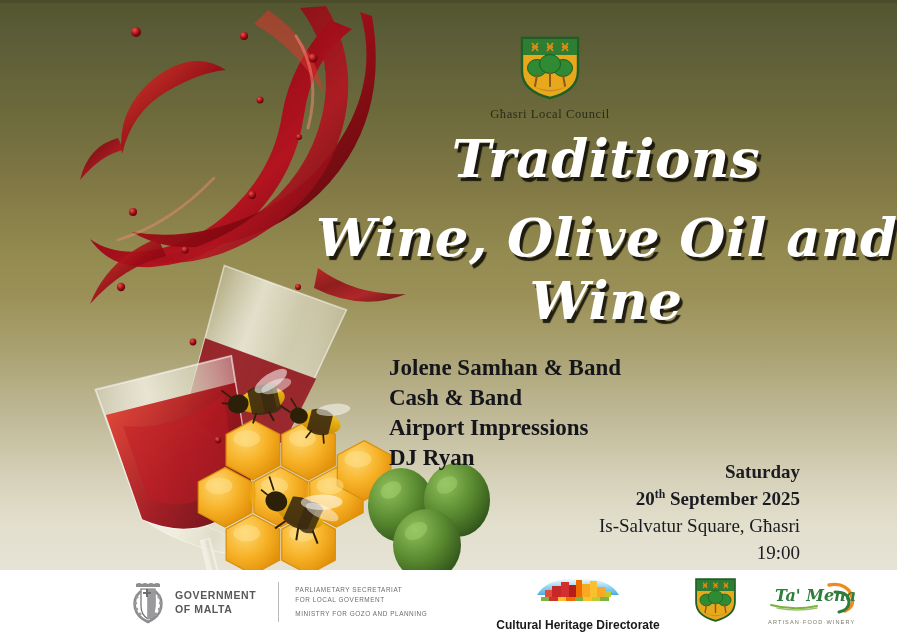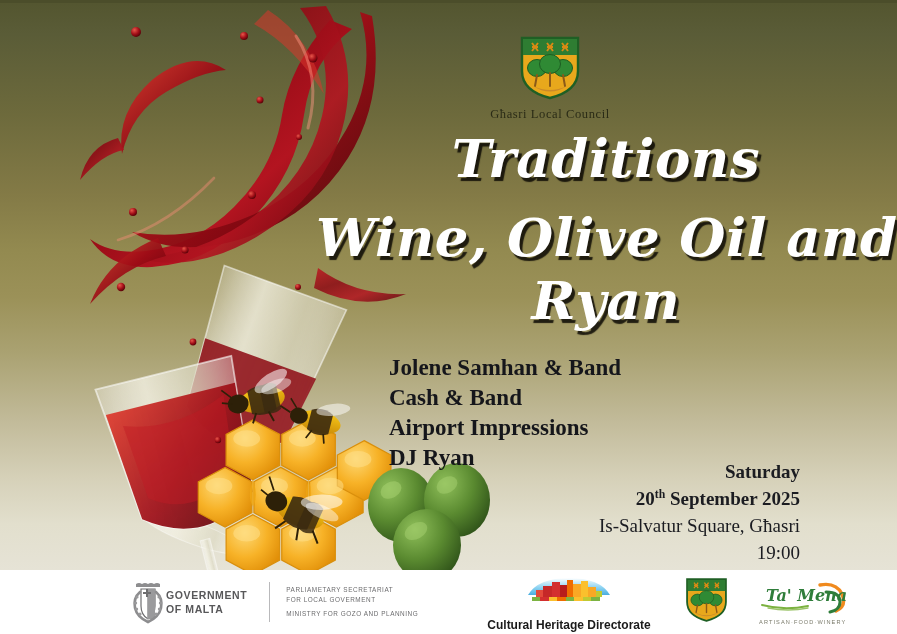--- a/index.html
+++ b/index.html
@@ -134,21 +134,21 @@
     align-items: center;
   }
   #footer-inner {
     display: flex;
     align-items: center;
     width: 100%;
     padding-left: 130px;
     box-sizing: border-box;
   }
 
-  .gov-logo { display: flex; align-items: center; }
+  .gov-logo { display: flex; align-items: center; gap: 9px; }
   #gov-text {
     font-family: "Liberation Sans", sans-serif;
     font-weight: 700;
     font-size: 10.5px;
     letter-spacing: 0.6px;
     color: #58585a;
     line-height: 1.35;
     white-space: nowrap;
   }
 
@@ -368,21 +368,21 @@
         <path d="M44 40 l2 11"></path>
       </g>
       <path d="M14 51 q17 8 34 0 q-17 11 -34 0 Z" fill="#c98a2a"></path>
     </svg>
     <div id="council-name">Għasri Local Council</div>
   </div>
 
   <div id="title-block">
     <div class="title-line" id="title-l1">Traditions</div>
     <div class="title-line" id="title-l2">Wine, Olive Oil  and</div>
-    <div class="title-line" id="title-l3">Ryan</div>
+    <div class="title-line" id="title-l3">Wine</div>
   </div>
 
   <div id="performers">
     <div class="performer">Jolene Samhan &amp; Band</div>
     <div class="performer">Cash &amp; Band</div>
     <div class="performer">Airport Impressions</div>
     <div class="performer">DJ Ryan</div>
   </div>
 
   <div id="details">

